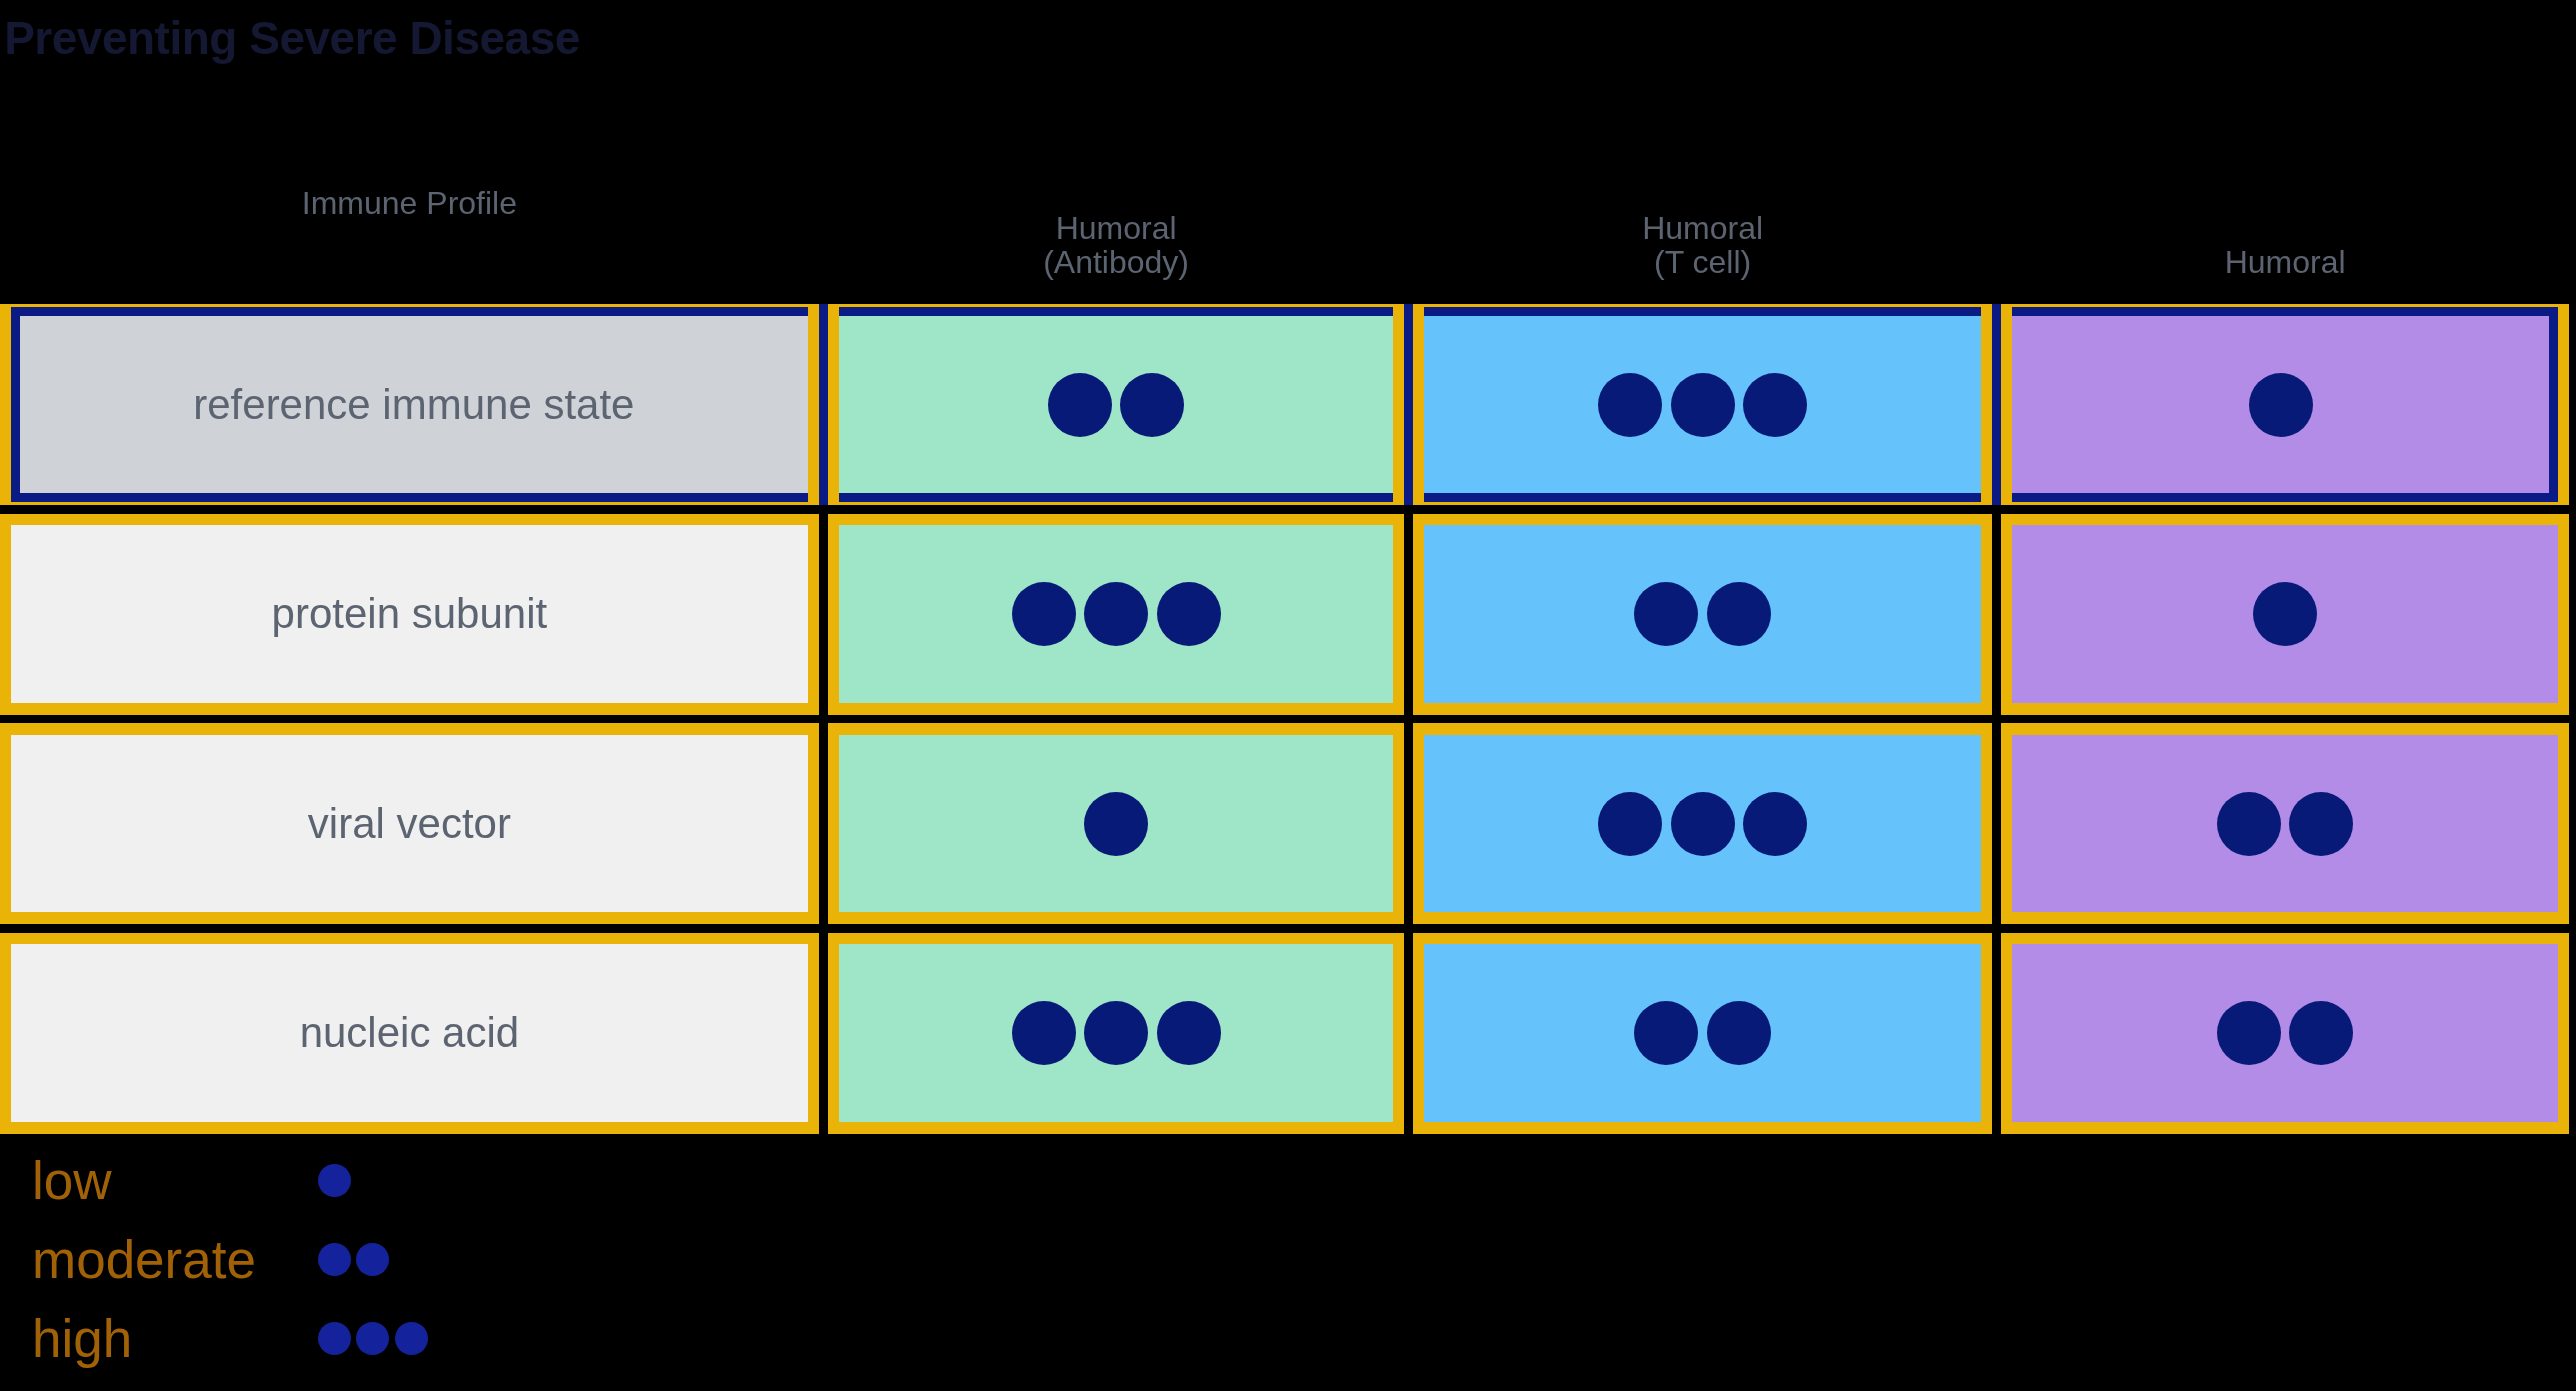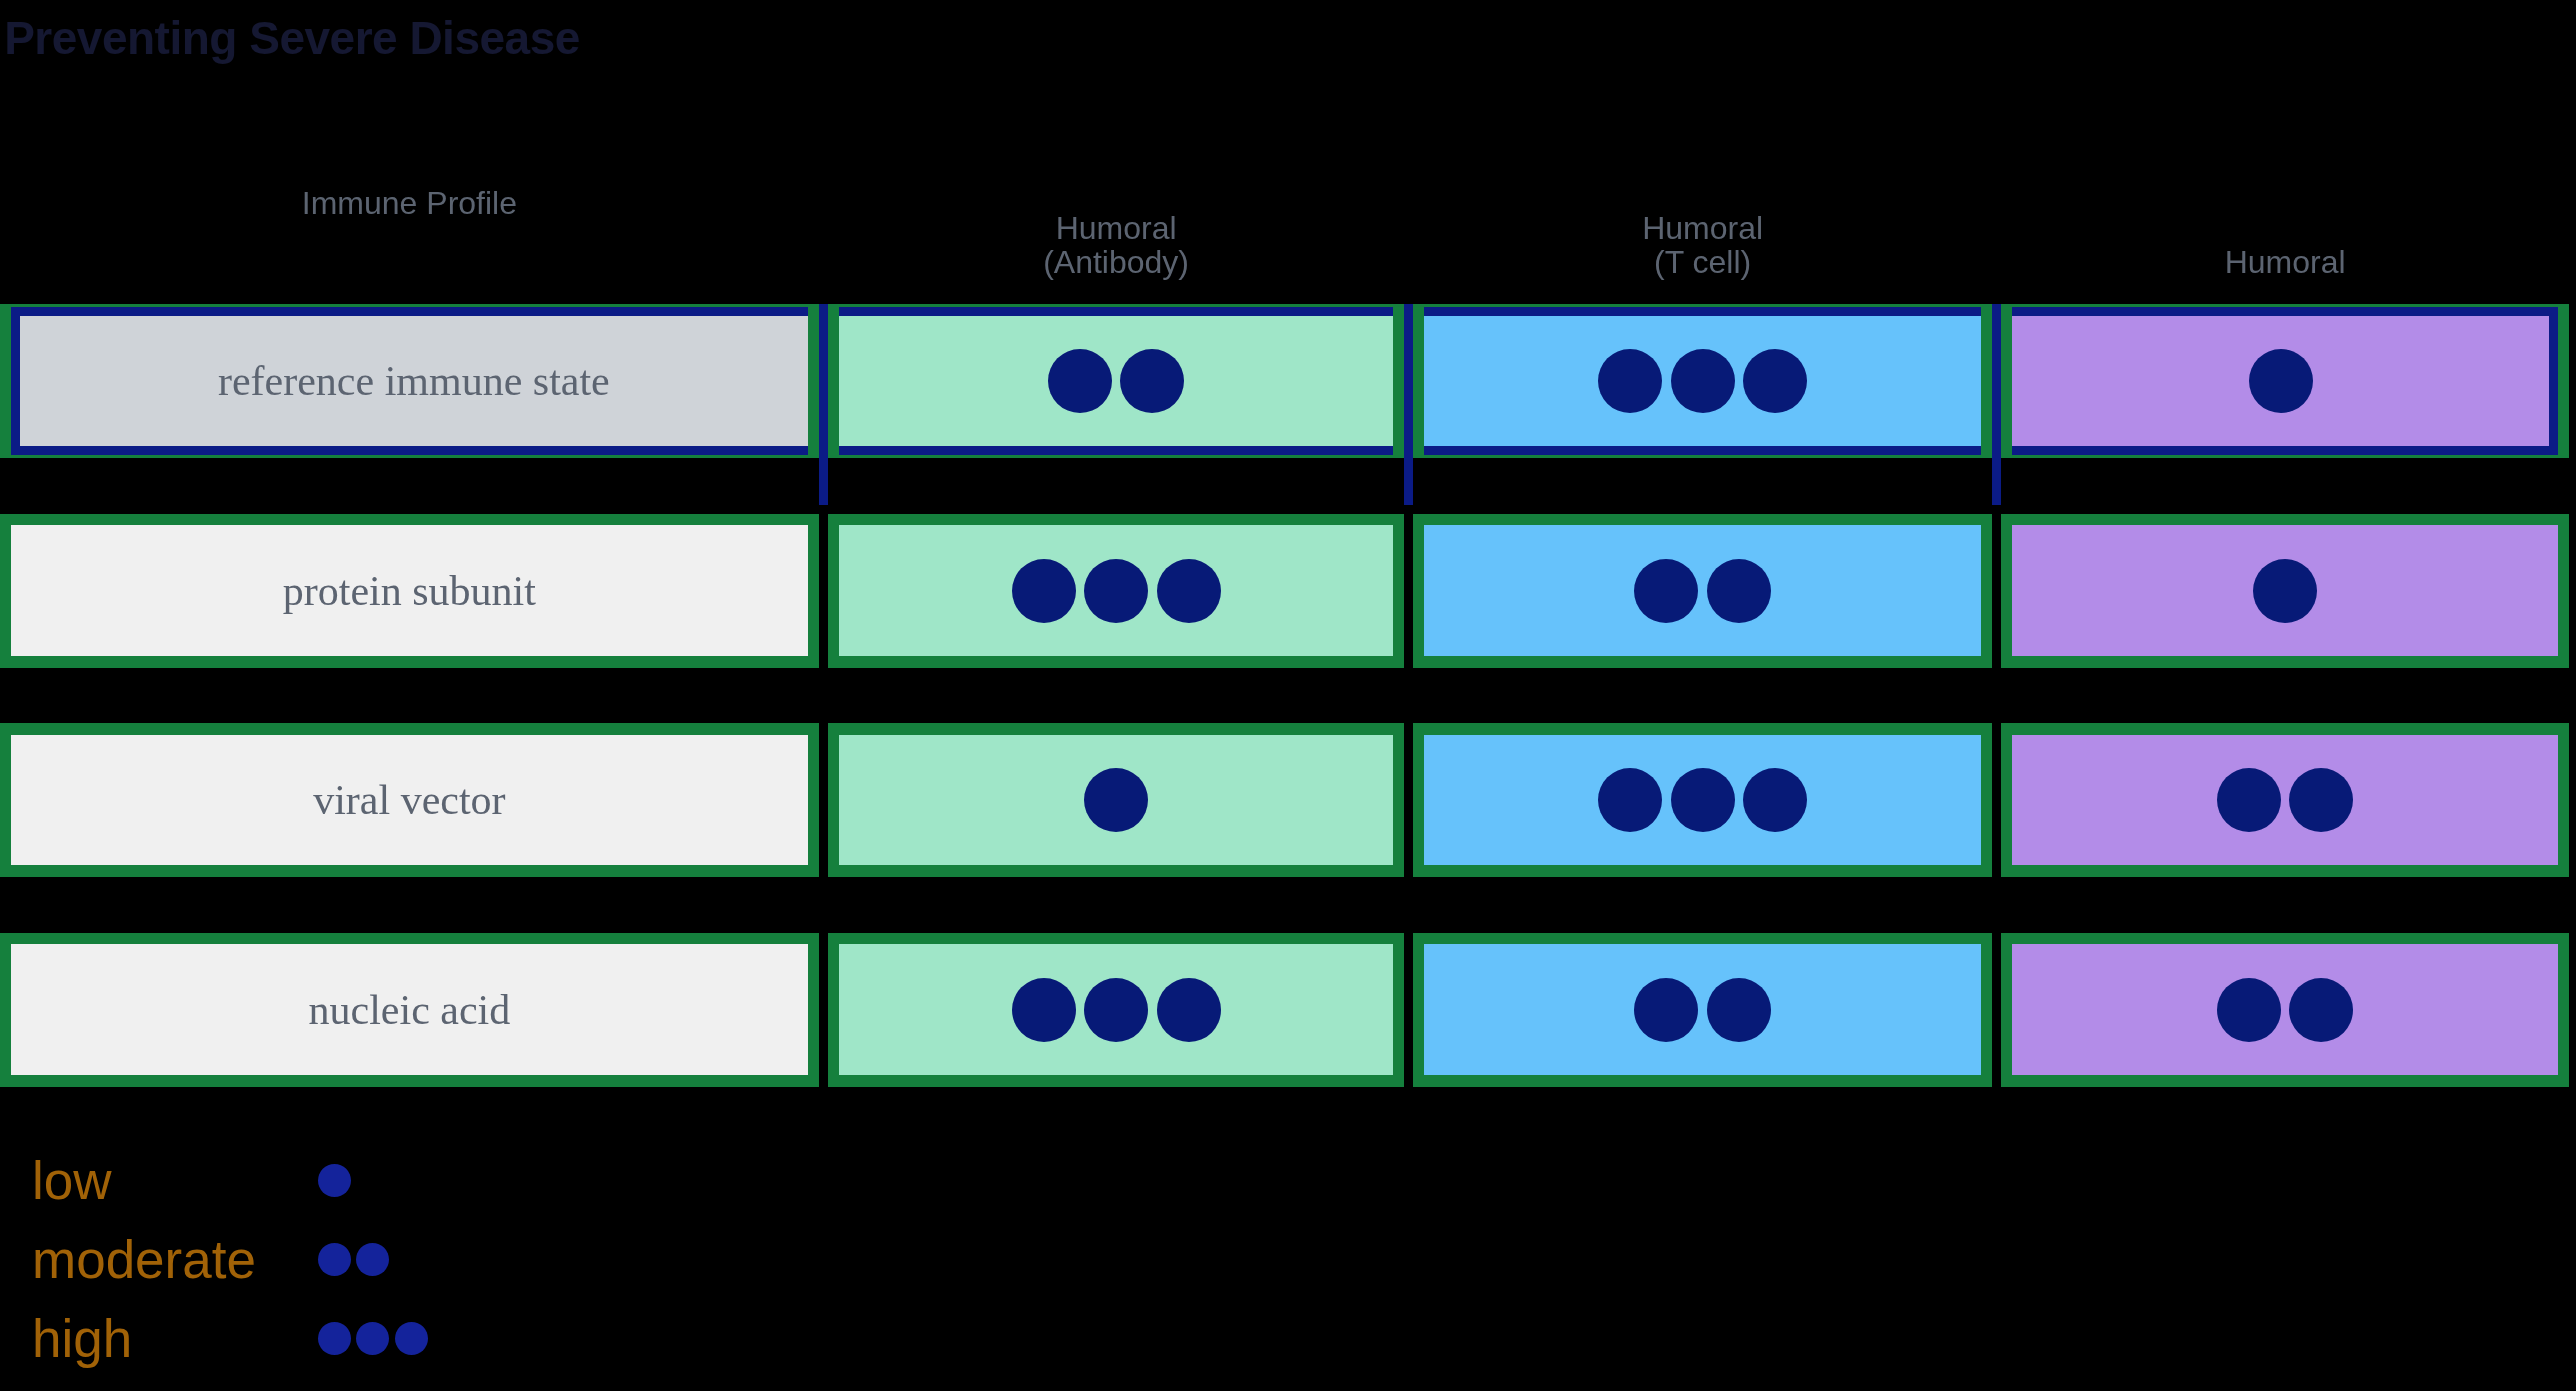--- a/index.html
+++ b/index.html
@@ -46,25 +46,24 @@
   .table {
     position: absolute;
     left: 0; top: 304px;
     width: 2569px;
     display: flex;
     flex-direction: column;
   }
   .trow { display: flex; height: 201px; }
   .tcell {
     position: relative;
-    background: #15803d;
-    height: 154px;
+    background: #eab308;
+    height: 201px;
     padding: 11.7px 10.6px;
     display: flex;
-    font-family: Liberation Serif, serif;
   }
   .tcell .inner {
     flex: 1;
     display: flex;
     align-items: center;
     justify-content: center;
   }
   
   .c1 { width: 828px; justify-content: center; }
   .c2 { width: 582px; }

